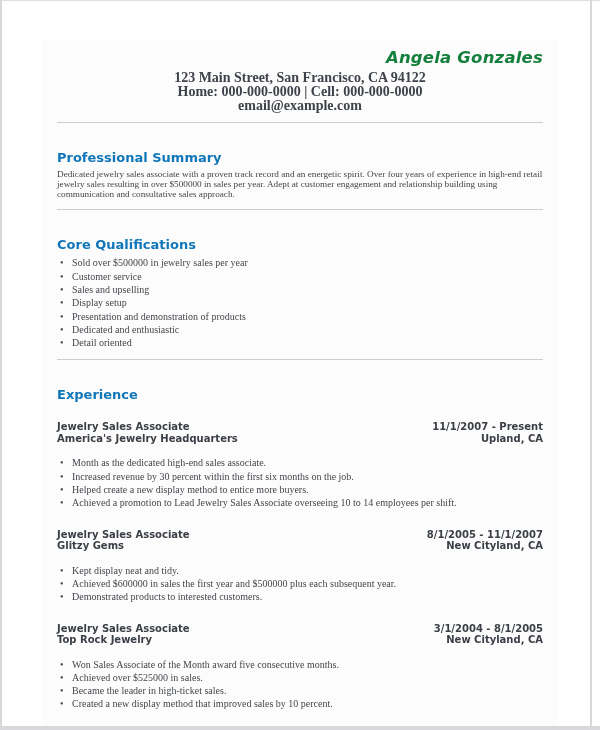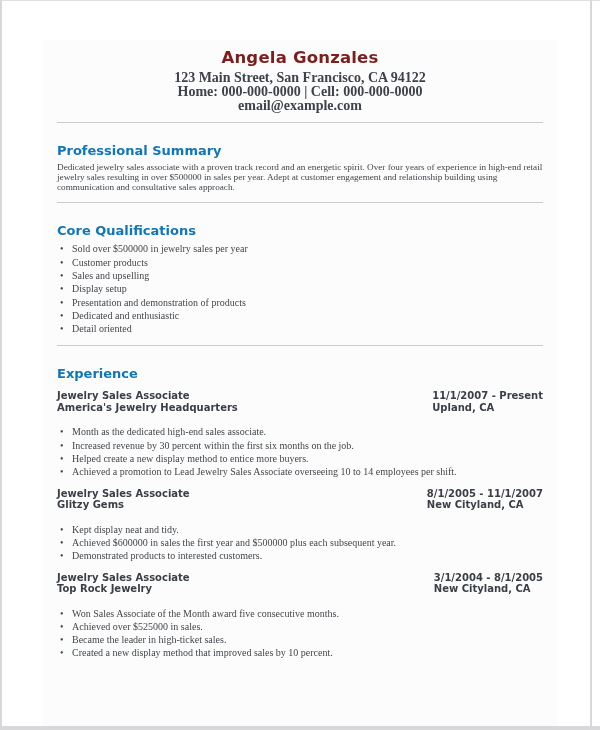--- a/index.html
+++ b/index.html
@@ -17,55 +17,55 @@
   .frame-bottom { position:absolute; bottom:0; left:0; right:0; height:4px; background:#d8d8da; }
 
   .paper {
     position:absolute; left:43px; top:40px; width:514px; height:686px;
     background:#fcfcfc;
   }
   .content { padding:0 14px; }
 
   .name {
     font-family:"DejaVu Sans","Liberation Sans",sans-serif;
-    font-size:16.5px; font-weight:bold; color:#7f1d1d;
-    text-align:center; padding-top:8px; line-height:20px; letter-spacing:0.2px;
+    font-size:16.5px; font-weight:bold; color:#15803d;
+    text-align:right; padding-top:8px; line-height:20px; letter-spacing:0.2px;font-style:italic;
   }
   .contact { text-align:center; margin-top:3px; }
   .contact-line {
     font-size:14px; font-weight:600; color:#3e424a; line-height:13.8px;
   }
 
   hr.divider {
     border:0; border-top:1px solid #caccd2; margin:10px 0 0 0;
   }
 
   .section-heading {
     font-family:"DejaVu Sans","Liberation Sans",sans-serif;
     font-size:13px; font-weight:bold; color:#1076ba;
-    margin-top:20px; line-height:15px;
+    margin-top:27px; line-height:15px;
   }
   .summary-text {
     font-size:9.2px; line-height:10px; color:#42464b; margin-top:4px;
   }
 
   ul.bullets { margin:4px 0 0 0; padding:0; list-style:none; }
   ul.bullets li {
     font-size:10px; line-height:13.3px; color:#42464b;
     padding-left:15px; position:relative;
   }
   ul.bullets li::before { content:"•"; position:absolute; left:3px; top:0; }
 
-  .job-header { display:flex; justify-content:space-between; margin-top:9px; }
+  .job-header { display:flex; justify-content:space-between; margin-top:19px; }
   .job:first-of-type .job-header { margin-top:4px; }
   .job-left, .job-right {
     font-family:"DejaVu Sans","Liberation Sans",sans-serif;
     font-size:10px; font-weight:bold; color:#3a3f46; line-height:11.5px;
   }
-  .job-right { white-space:nowrap; }
+  .job-right { text-align:right; white-space:nowrap; }
   .job ul.bullets { margin-top:12px; }
 </style>
 </head>
 <body>
 
 <div class="frame-top"></div>
 <div class="frame-left"></div>
 <div class="frame-right"></div>
 <div class="frame-bottom"></div>
 
@@ -85,21 +85,21 @@
       <div class="section-heading">Professional Summary</div>
       <div class="summary-text">Dedicated jewelry sales associate with a proven track record and an energetic spirit. Over four years of experience in high-end retail jewelry sales resulting in over $500000 in sales per year. Adept at customer engagement and relationship building using communication and consultative sales approach.</div>
     </div>
 
     <hr class="divider">
 
     <div>
       <div class="section-heading">Core Qualifications</div>
       <ul class="bullets">
         <li>Sold over $500000 in jewelry sales per year</li>
-        <li>Customer products</li>
+        <li>Customer service</li>
         <li>Sales and upselling</li>
         <li>Display setup</li>
         <li>Presentation and demonstration of products</li>
         <li>Dedicated and enthusiastic</li>
         <li>Detail oriented</li>
       </ul>
     </div>
 
     <hr class="divider">
 

